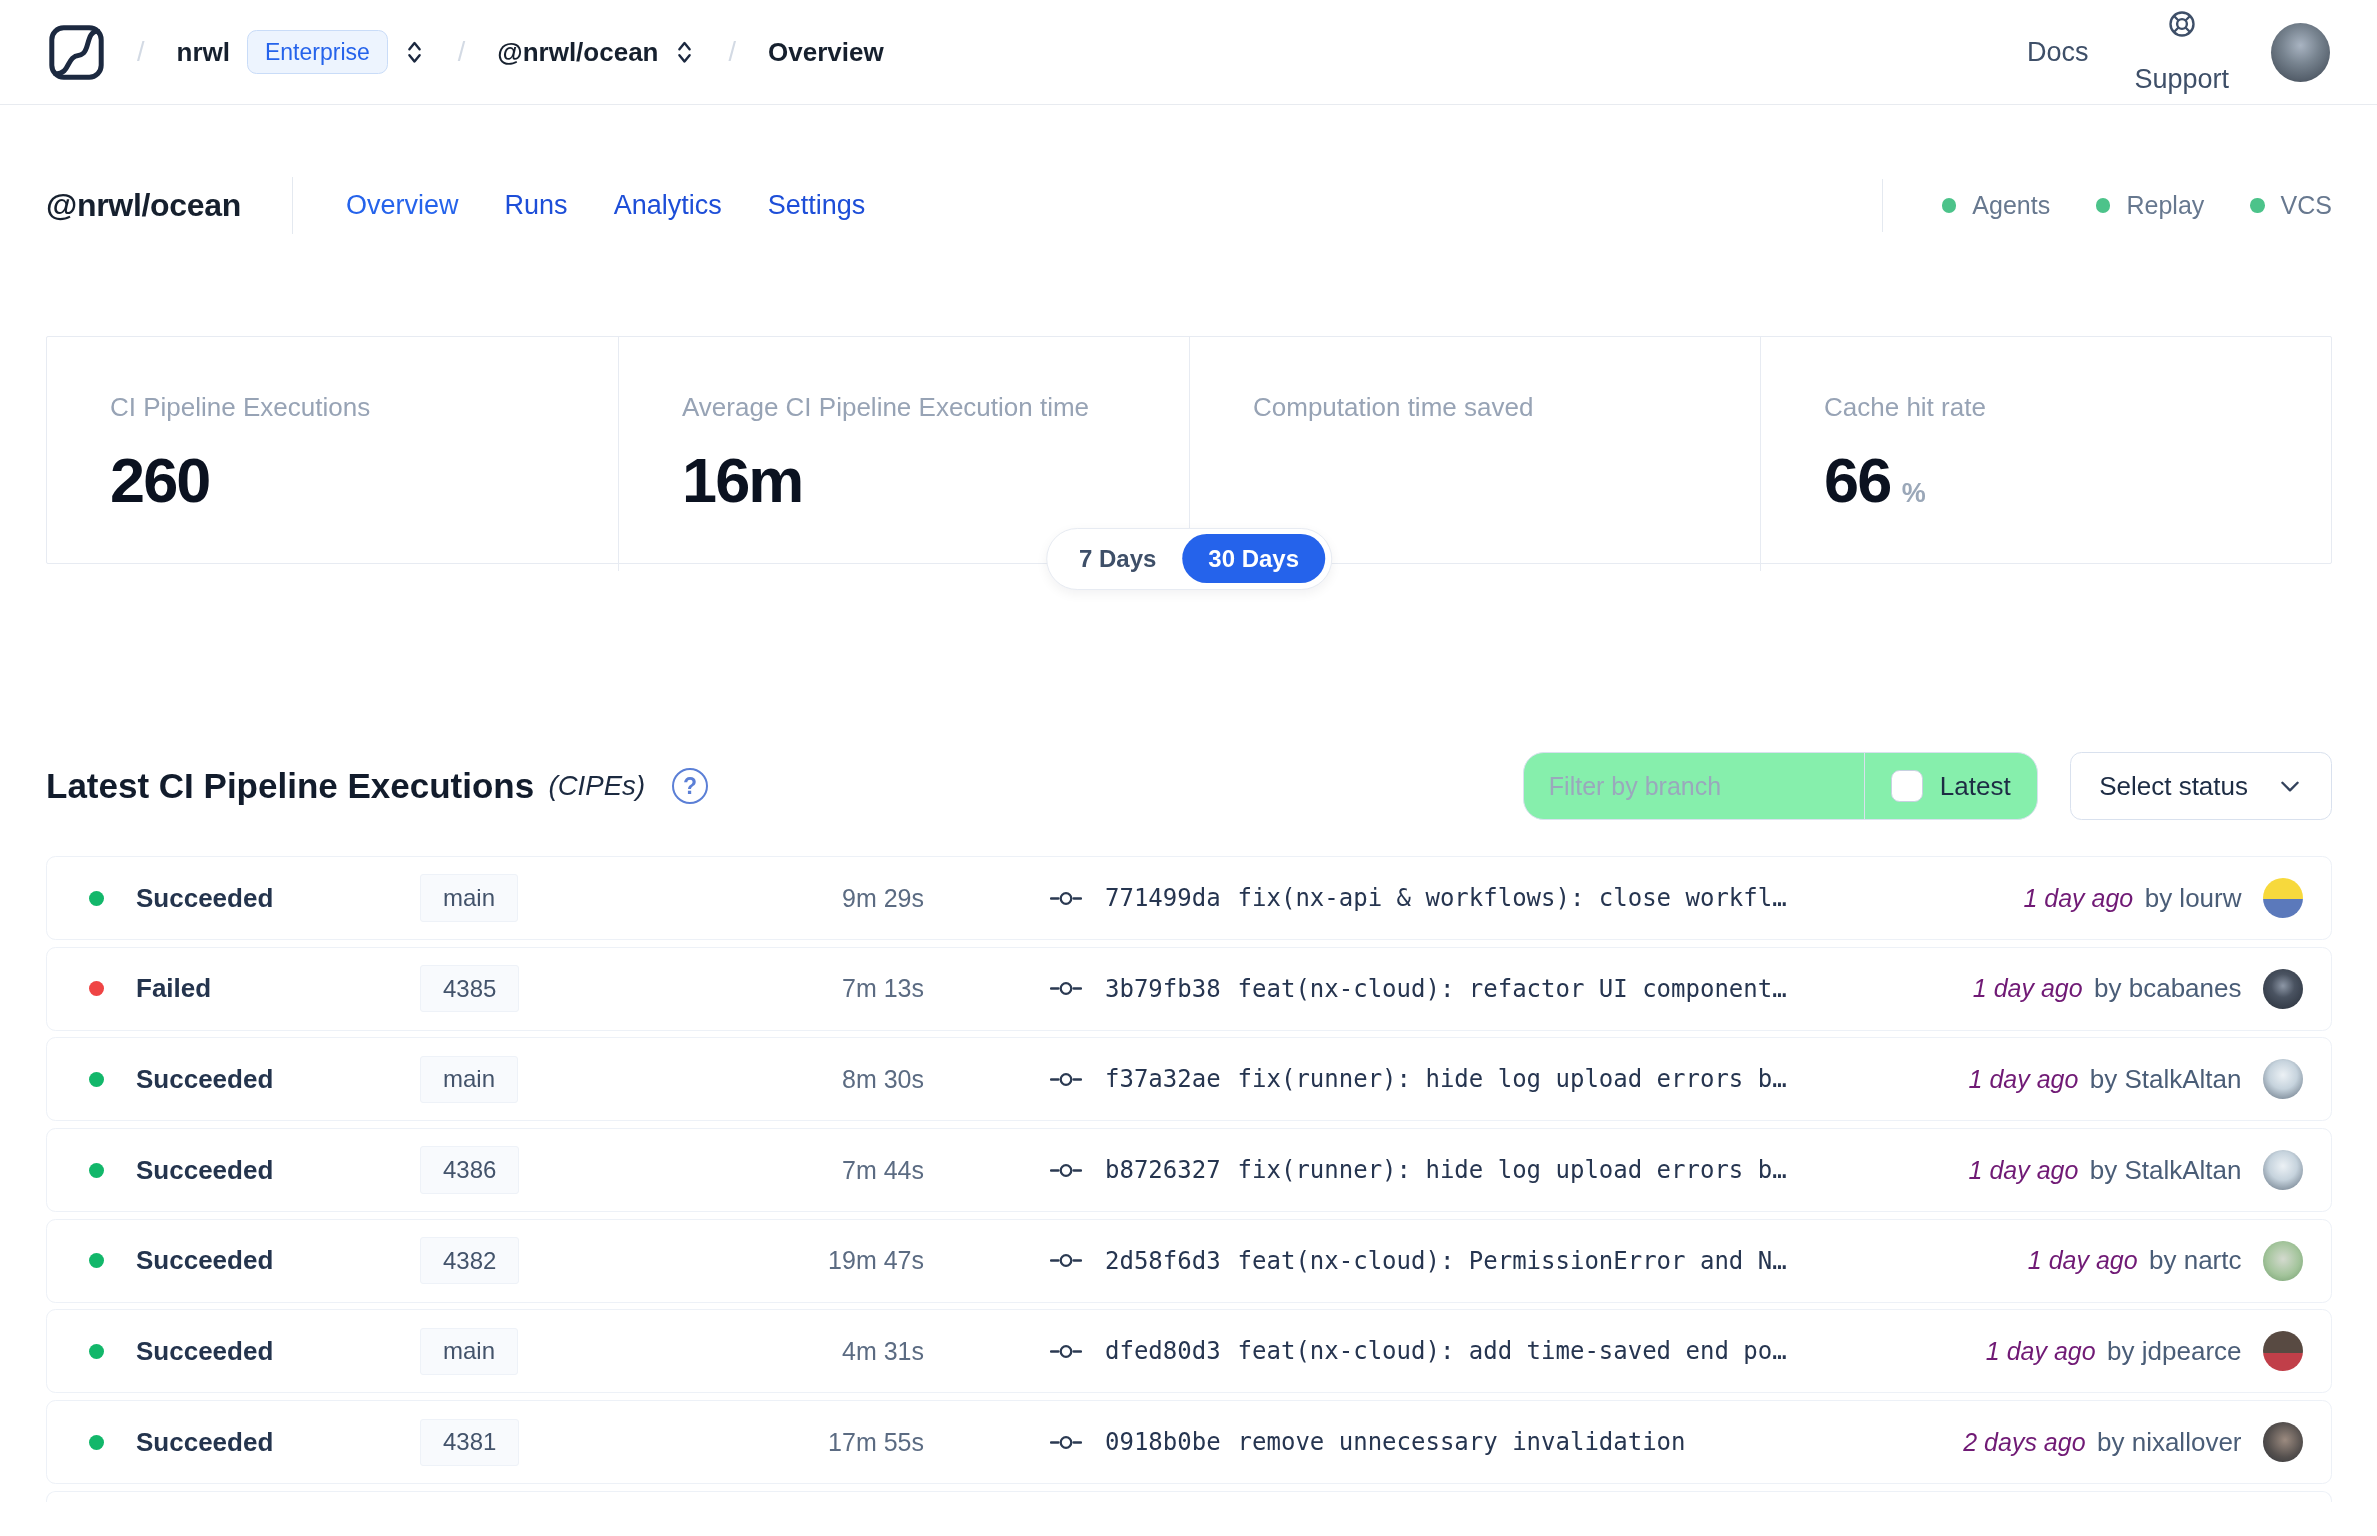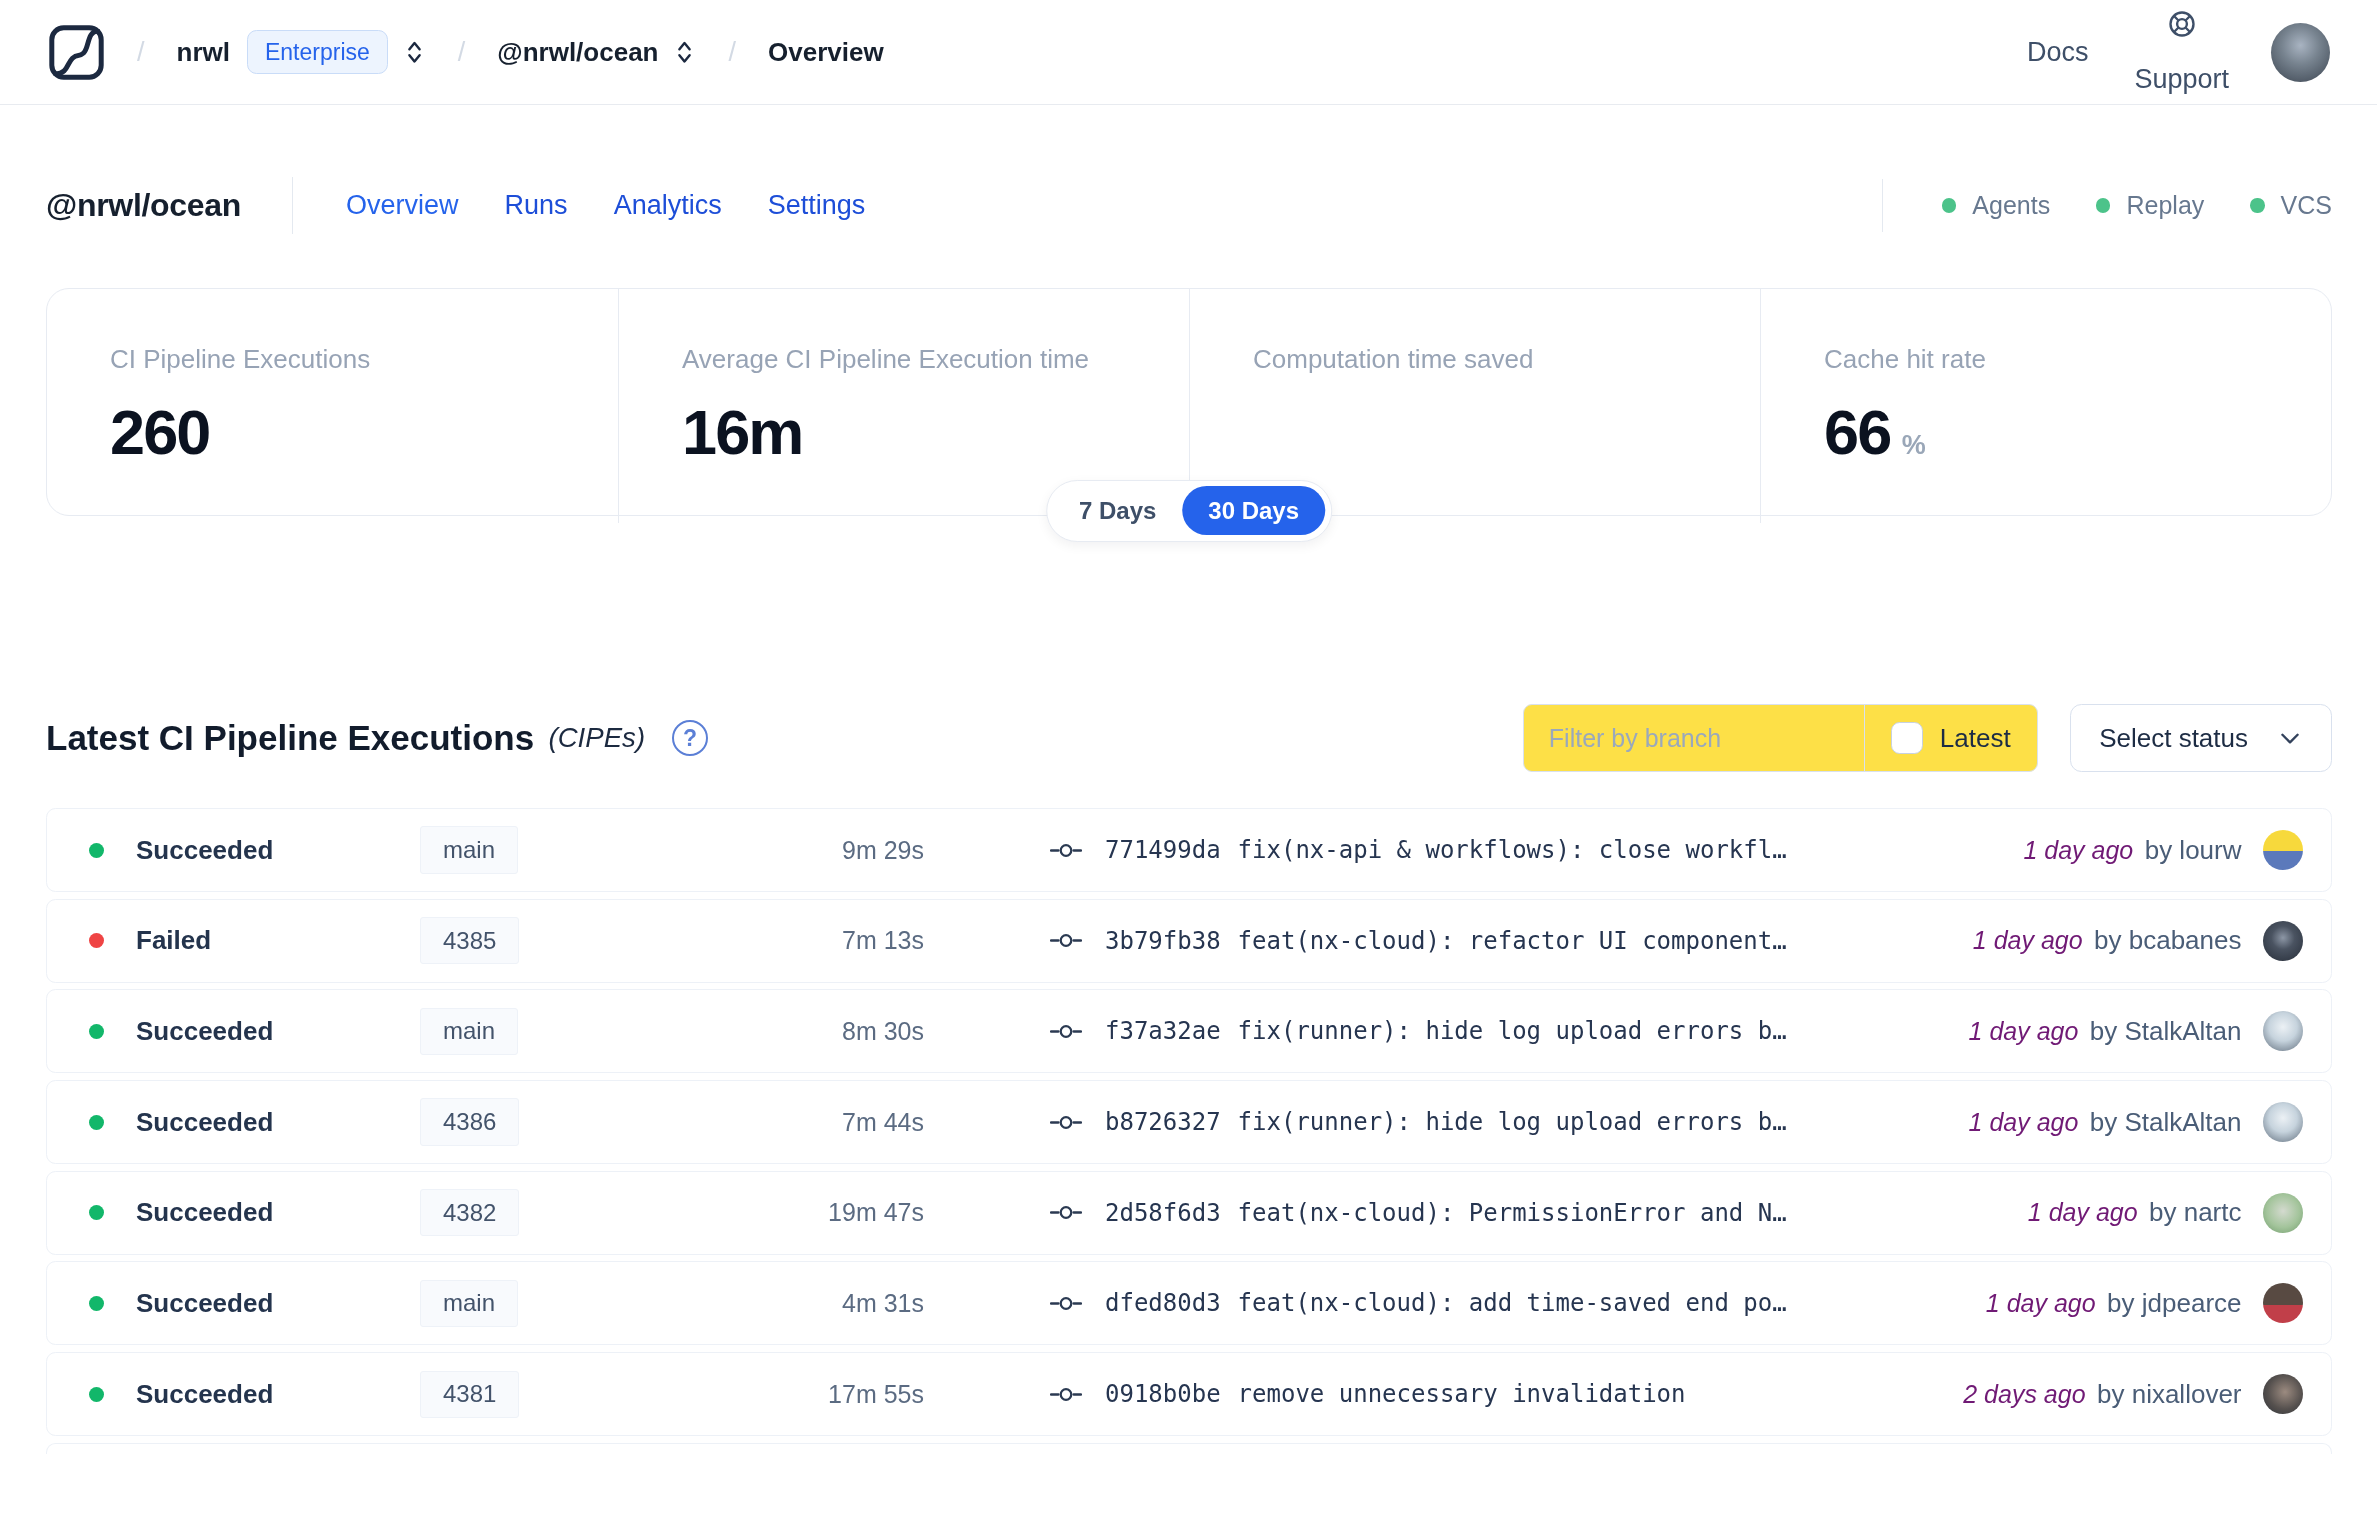--- a/index.html
+++ b/index.html
@@ -38,38 +38,38 @@
   .ws-tabs{display:flex;gap:46px;margin-left:53px;font-size:27px;}
   .tab{color:#1d4ed8;cursor:pointer;}
   .tab.active{color:var(--accent);font-weight:500;}
   .ws-feats{margin-left:auto;display:flex;align-items:center;}
   .feat-div{width:1px;height:53px;background:#e4e9f0;margin-right:59px;}
   .feat{display:flex;align-items:center;gap:16px;font-size:25px;color:#67788f;cursor:pointer;}
   .feat+.feat{margin-left:46px;}
   .feat-dot{width:14.3px;height:14.3px;border-radius:50%;background:var(--feat-green);}
 
   
-  .stats{position:relative;margin-top:52px;border:1px solid #e7ebf2;border-radius:23px;display:grid;grid-template-columns:1fr 1fr 1fr 1fr;height:228px;background:#fff;}
+  .stats{position:relative;margin-top:100px;border:1px solid #e7ebf2;border-radius:2px;display:grid;grid-template-columns:1fr 1fr 1fr 1fr;height:228px;background:#fff;}
   .stat{padding:55px 63px;}
   .stat+.stat{border-left:1px solid #e7ebf2;}
   .stat-label{font-size:26px;color:#97a3b5;font-weight:500;}
   .stat-value{margin-top:21px;font-size:63px;font-weight:700;color:#0b1220;letter-spacing:-1.9px;white-space:nowrap;}
   .stat-suffix{font-size:27px;color:#9aa7b8;font-weight:600;margin-left:11.4px;letter-spacing:0;}
 
   .range-toggle{position:absolute;left:50%;bottom:-27px;transform:translateX(-50%);background:#fff;border:1px solid #e7ebf2;border-radius:950px;padding:5.7px;display:flex;box-shadow:0 3.8px 11.4px rgba(15,23,42,.06);}
   .range-opt{font-size:24px;color:#3e4f68;font-weight:600;padding:10.5px 26px;border-radius:950px;cursor:pointer;white-space:nowrap;}
   .range-opt.selected{background:var(--accent);color:#fff;}
 
   
   .cipe-head{margin-top:188px;display:flex;align-items:center;}
   .cipe-title{font-size:35px;font-weight:700;color:#121c2c;}
   .cipe-suffix{font-size:27.6px;font-style:italic;font-weight:500;margin-left:14.3px;color:#1c2a40;}
   .help{width:36px;height:36px;border:2.4px solid #5b7fd6;color:#5b7fd6;border-radius:50%;display:flex;align-items:center;justify-content:center;font-size:23px;font-weight:600;margin-left:27px;cursor:pointer;flex:0 0 auto;}
   .filters{margin-left:auto;display:flex;align-items:center;}
-  .branch-group{display:flex;align-items:stretch;border:1.4px solid #d9e1ee;border-radius:9px;height:68px;overflow:hidden;background:#fde047;}
+  .branch-group{display:flex;align-items:stretch;border:1.4px solid #d9e1ee;border-radius:21px;height:68px;overflow:hidden;background:#86efac;}
   .branch-input{width:340px;border:none;outline:none;font-size:25px;padding:0 25px;color:#16202e;font-family:inherit;background:transparent;}
   .branch-input::placeholder{color:#9aa8bc;}
   .exact-wrap{display:flex;align-items:center;gap:17px;padding:0 26px;border-left:1.4px solid #d9e1ee;cursor:pointer;}
   .checkbox{width:32px;height:32px;border:1.4px solid #c7d1e0;border-radius:8.6px;background:#fff;}
   .exact-label{font-size:26px;color:#1d2c44;font-weight:500;}
   .status-select{margin-left:32px;display:flex;align-items:center;gap:28.5px;border:1.4px solid #d9e1ee;border-radius:11.4px;height:68px;padding:0 28.5px;font-size:26px;color:#1d2c44;font-weight:500;background:#fff;cursor:pointer;}
 
   
   .table{margin-top:36px;}
   .row{height:84px;border:1px solid #edf1f7;border-radius:9.5px;margin-bottom:6.7px;display:flex;align-items:center;background:#fff;cursor:pointer;}

